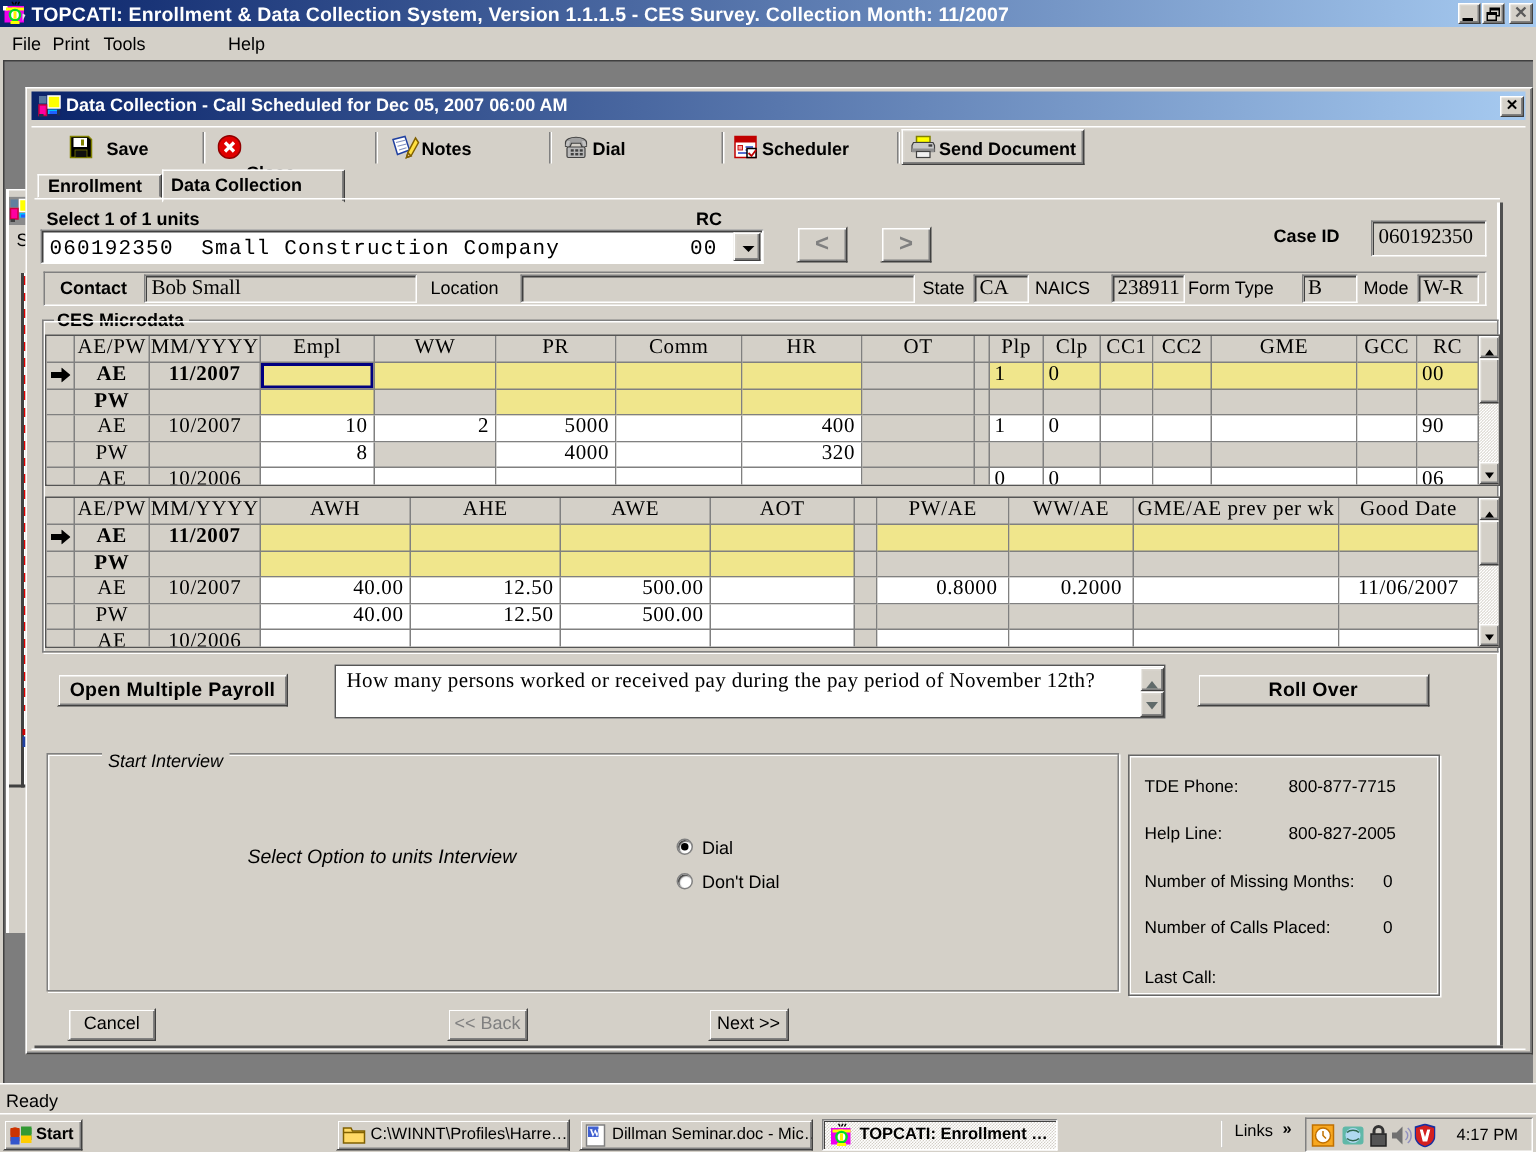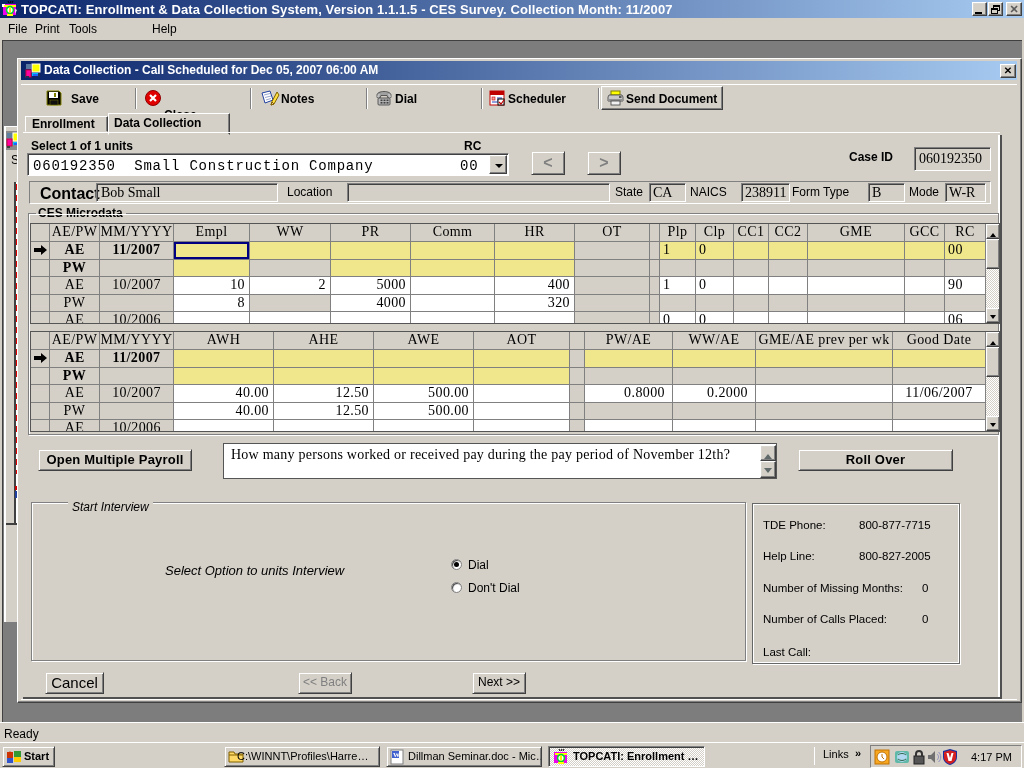--- a/index.html
+++ b/index.html
@@ -176,21 +176,21 @@
     <div class="abs raised" style="left:461px;top:1px;width:18px;height:19px;">
           <div class="abs" style="left:5px;top:8px;width:0;height:0;border:4px solid transparent;border-top:4px solid #000;"></div>
         </div>
   </div>
   <div class="abs raised2" style="left:508px;top:16px;width:34px;height:24px;text-align:center;font-size:16px;font-weight:bold;color:#808080;line-height:21px;">&lt;</div>
   <div class="abs raised2" style="left:564px;top:16px;width:34px;height:24px;text-align:center;font-size:16px;font-weight:bold;color:#808080;line-height:21px;">&gt;</div>
   <div class="abs b" style="left:826px;top:15px;font-size:12px;">Case ID</div>
   <div class="abs sunken ser" style="left:891px;top:12px;width:77px;height:24px;background:#d4d0c8;font-size:14px;padding:3px 0 0 4px;">060192350</div>
 
   <div class="abs" style="left:6px;top:46px;width:962px;height:23px;background:#d4d0c8;border:1px solid;border-color:#808080 #fff #fff #808080;">
-    <div class="abs b" style="left:10px;top:3px;font-size:16px;">Contact</div>
+    <div class="abs b" style="left:10px;top:3px;font-size:12px;">Contact</div>
     <div class="abs sunken ser" style="left:66px;top:1px;width:182px;height:19px;font-size:14px;padding:1px 0 0 4px;">Bob Small</div>
     <div class="abs lbl" style="left:257px;top:3px;text-align:right;">Location</div>
     <div class="abs sunken" style="left:317px;top:1px;width:263px;height:19px;"></div>
     <div class="abs lbl" style="left:585px;top:3px;">State</div>
     <div class="abs sunken ser" style="left:619px;top:1px;width:37px;height:19px;font-size:14px;padding:1px 0 0 3px;">CA</div>
     <div class="abs lbl" style="left:660px;top:3px;">NAICS</div>
     <div class="abs sunken ser" style="left:711px;top:1px;width:49px;height:19px;font-size:14px;padding:1px 0 0 3px;">238911</div>
     <div class="abs lbl" style="left:762px;top:3px;">Form Type</div>
     <div class="abs sunken ser" style="left:838px;top:1px;width:37px;height:19px;font-size:14px;padding:1px 0 0 3px;">B</div>
     <div class="abs lbl" style="left:879px;top:3px;">Mode</div>
@@ -435,21 +435,21 @@
     <div class="abs" style="left:10px;top:46px;">Help Line:</div>
         <div class="abs" style="left:106px;top:46px;">800-827-2005</div>
     <div class="abs" style="left:10px;top:78px;">Number of Missing Months:</div>
         <div class="abs" style="left:169px;top:78px;">0</div>
     <div class="abs" style="left:10px;top:109px;">Number of Calls Placed:</div>
         <div class="abs" style="left:169px;top:109px;">0</div>
     <div class="abs" style="left:10px;top:142px;">Last Call:</div>
   </div>
  </div>
 
- <div class="abs raised2 b" style="left:27px;top:613px;width:59px;height:22px;text-align:center;font-size:15px;line-height:19px;font-weight:normal;">Cancel</div>
+ <div class="abs raised2 b" style="left:27px;top:613px;width:59px;height:22px;text-align:center;font-size:12px;line-height:19px;font-weight:normal;">Cancel</div>
  <div class="abs raised2" style="left:280px;top:613px;width:54px;height:22px;text-align:center;font-size:12px;line-height:19px;color:#808080;">&lt;&lt; Back</div>
  <div class="abs raised2" style="left:454px;top:613px;width:54px;height:22px;text-align:center;font-size:12px;line-height:19px;color:#000;">Next &gt;&gt;</div>
 </div>
 
 <div class="abs" style="left:0;top:722px;width:1024px;height:20px;background:#d4d0c8;border-top:1px solid #fff;">
  <div class="abs" style="left:4px;top:4px;font-size:12px;">Ready</div>
 </div>
 
 <div class="abs" id="taskbar" style="left:0;top:742px;width:1024px;height:26px;background:#d4d0c8;border-top:1px solid #fff;font-size:11px;white-space:nowrap;">
  <div class="abs raised2 b" style="left:2px;top:3px;width:53px;height:21px;">
@@ -462,21 +462,21 @@
         <rect x="1" y="9" width="6" height="5" fill="#3355cc"></rect>
         <rect x="8" y="8" width="7" height="5" fill="#ffcc00"></rect>
       </svg>
   <span class="abs" style="left:21px;top:3px;">Start</span>
  </div>
  <div class="abs raised2" style="left:224px;top:3px;width:156px;height:21px;overflow:hidden;">
   <svg class="abs" style="left:3px;top:3px;" width="16" height="13" viewBox="0 0 16 13">
         <path d="M1 2h5l1 2h8v8H1z" fill="#ffd966" stroke="#806000"></path>
         <path d="M1 5h14" stroke="#806000"></path>
       </svg>
-  <span class="abs" style="left:12px;top:3px;">C:\WINNT\Profiles\Harre…</span>
+  <span class="abs" style="left:22px;top:3px;">C:\WINNT\Profiles\Harre…</span>
  </div>
  <div class="abs raised2" style="left:386px;top:3px;width:156px;height:21px;overflow:hidden;">
   <svg class="abs" style="left:3px;top:2px;" width="14" height="16" viewBox="0 0 14 16">
         <rect x="1" y="1" width="12" height="14" fill="#fff" stroke="#808080"></rect>
         <rect x="2" y="2" width="7" height="7" fill="#4060d0"></rect>
         <text x="3" y="8" font-size="7" fill="#fff" font-family="Liberation Serif" font-weight="bold">W</text>
       </svg>
   <span class="abs" style="left:21px;top:3px;">Dillman Seminar.doc - Mic…</span>
  </div>
  <div class="abs b" style="left:548px;top:3px;width:157px;height:21px;overflow:hidden;background-color:#fff;background-image:linear-gradient(45deg,#d4d0c8 25%,transparent 25%,transparent 75%,#d4d0c8 75%),linear-gradient(45deg,#d4d0c8 25%,transparent 25%,transparent 75%,#d4d0c8 75%);background-size:2px 2px;background-position:0 0,1px 1px;border:1px solid;border-color:#808080 #fff #fff #808080;box-shadow:inset 1px 1px 0 #404040;">

